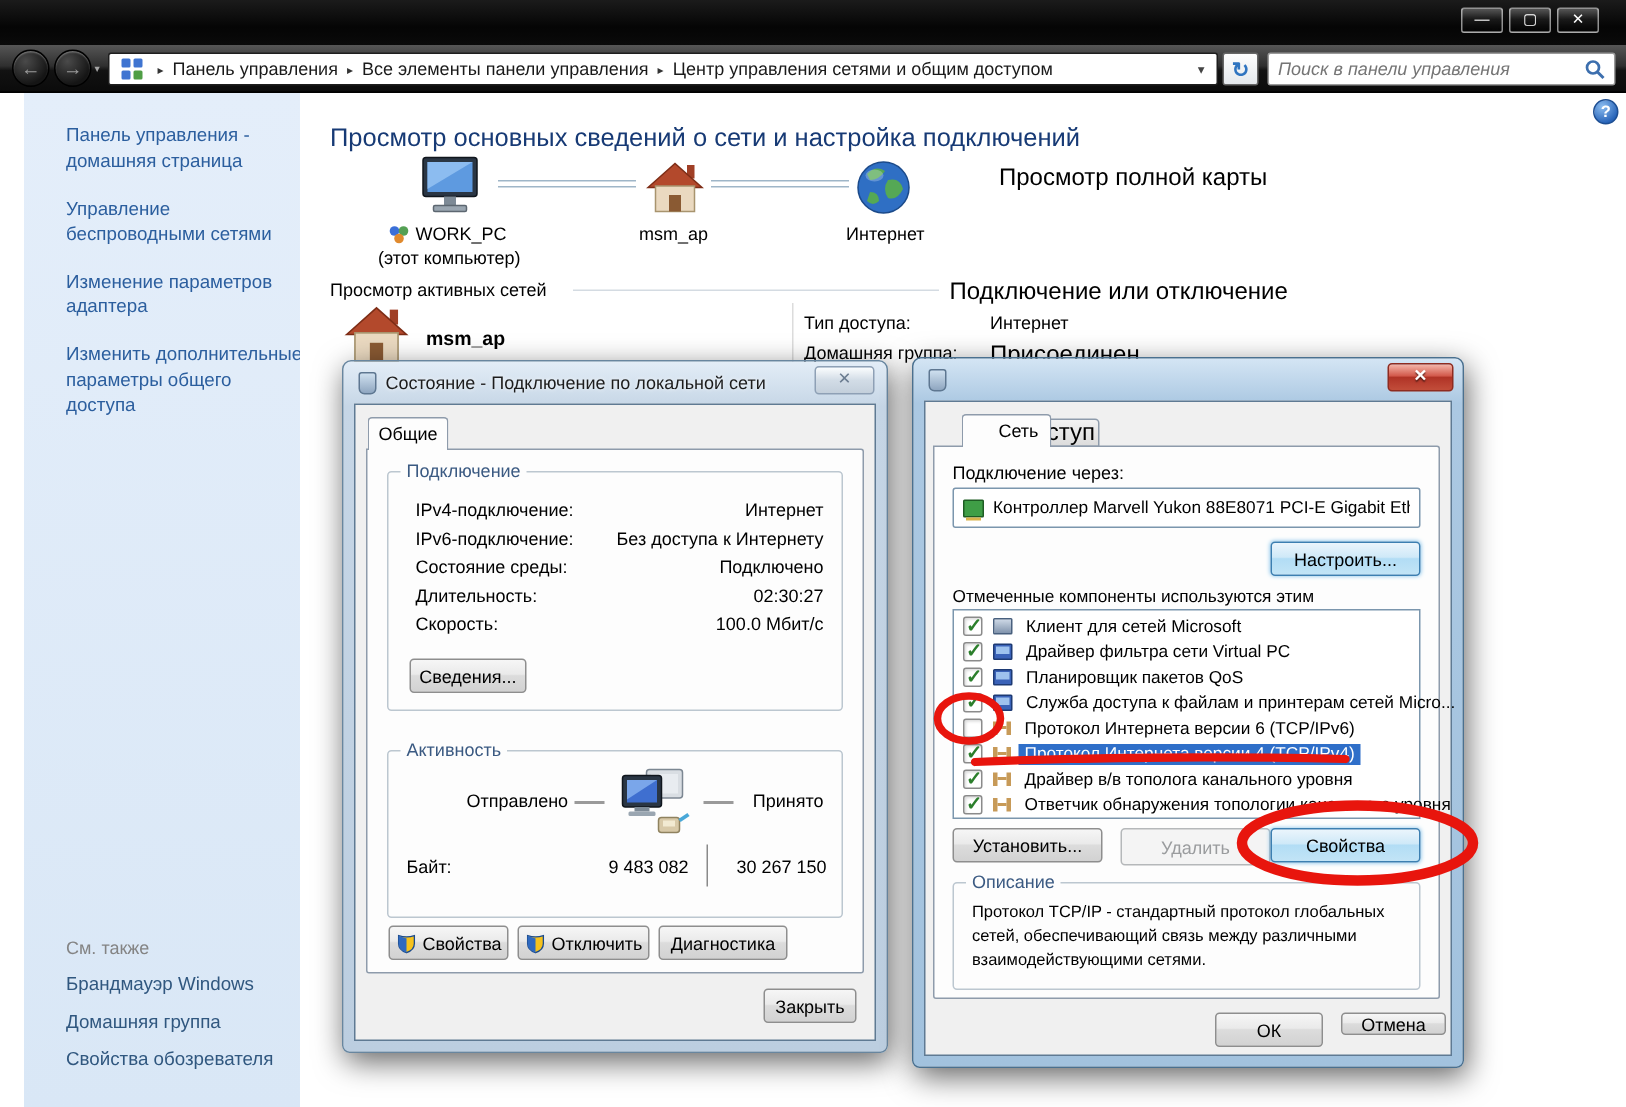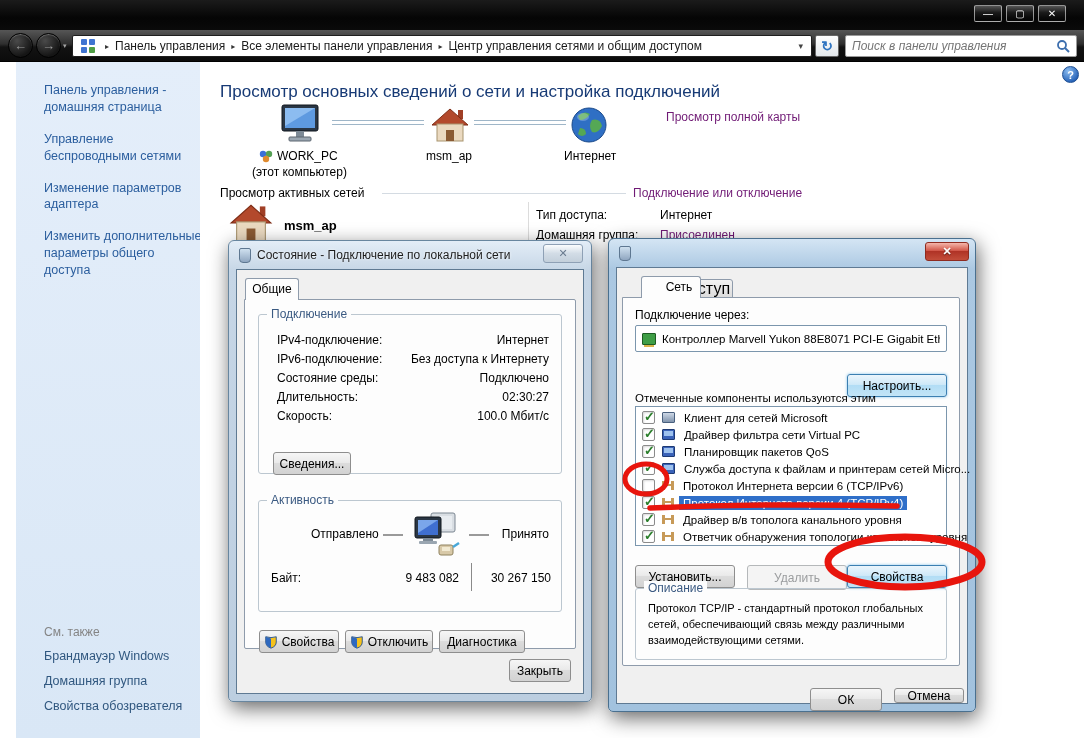--- a/index.html
+++ b/index.html
@@ -49,21 +49,21 @@
     text-decoration:none; cursor:pointer; }
   .side-bottom { position:absolute; left:28px; bottom:14px; }
   .side-head { color:#848484; font-size:12px; margin-bottom:10px; }
   .side-link2 { display:block; color:#30577f; font-size:12.5px; margin-bottom:11px; text-decoration:none; cursor:pointer; }
 
   .main { position:absolute; left:200px; top:0; width:884px; height:676px; background:#fff; }
   .help-ico { position:absolute; left:862px; top:4px; width:17px; height:17px; border-radius:50%;
     background:radial-gradient(circle at 35% 28%,#8cbdf0,#2763b8 75%); border:1px solid #1d4e92;
     color:#fff; font-size:11px; font-weight:bold; text-align:center; line-height:16px; cursor:pointer; }
   .h1 { position:absolute; left:20px; top:20px; width:640px; font-size:17px; color:#173a75; }
-  .link { color:#701a75; font-size:12px; cursor:pointer; text-decoration:none; }
+  .link { color:#000000; font-size:16px; cursor:pointer; text-decoration:none; }
   .map-link { position:absolute; left:466px; top:48px; }
   .conn { position:absolute; height:5px; border-top:1px solid #9fb6c8; border-bottom:1px solid #9fb6c8; }
   .maplabel { position:absolute; font-size:12px; color:#000; }
   .sect-title { position:absolute; left:20px; top:124px; font-size:12px; color:#000; }
   .sect-line { position:absolute; left:182px; top:131px; width:244px; border-top:1px solid #d4dbe2; }
   .sect-link { position:absolute; left:433px; top:124px; }
   .vdiv { position:absolute; left:328px; top:140px; width:1px; height:42px; background:#dcdcdc; }
   .acc-lbl { position:absolute; font-size:12px; color:#000; }
 
   
@@ -84,21 +84,21 @@
     border-radius:3px 3px 0 0; font-size:12px; text-align:center; z-index:3; cursor:pointer; }
   .tab-in { position:absolute; background:linear-gradient(180deg,#f2f2f2,#dcdcdc); border:1px solid #8e9bab;
     border-radius:3px 3px 0 0; font-size:16px; text-align:center; z-index:1; cursor:pointer; }
   .tabpage { position:absolute; background:#fdfdfd; border:1px solid #8e9bab; border-radius:0 2px 2px 2px; z-index:2; }
 
   .group { position:absolute; border:1px solid #bcc7d0; border-radius:3px; }
   .gcap { position:absolute; top:-8px; left:8px; background:#fdfdfd; padding:0 4px; font-size:12px; color:#3b5a82; }
 
   .btn { position:absolute; background:linear-gradient(180deg,#f6f6f6,#eaeaea 45%,#dcdcdc 50%,#d2d2d2); border:1px solid #8e8e8e;
     border-radius:3px; font-family:"Liberation Sans",sans-serif; font-size:12px; color:#000; text-align:center; cursor:pointer;
-    display:flex; align-items:center; justify-content:center; gap:4px;margin-top:13px; }
+    display:flex; align-items:center; justify-content:center; gap:4px; }
   .btn-def { background:linear-gradient(180deg,#ebf5fc,#cfe9f8 45%,#b2ddf5 50%,#c2e4f6); border:1px solid #3c7fb1;
     box-shadow:0 0 3px #7fc0ea; }
   .btn-dis { background:#f4f4f4; border:1px solid #b5b8ba; color:#9a9c9e; cursor:default; }
 
   .srow { position:absolute; left:18px; right:12px; height:19px; font-size:12px; }
   .srow .l { float:left; color:#000; }
   .srow .v { float:right; color:#000; }
 
   .listbox { position:absolute; background:#fff; border:1px solid #7b96ad; }
   .lrow { position:relative; height:17px; display:flex; align-items:center; padding-left:6px; cursor:pointer; }

